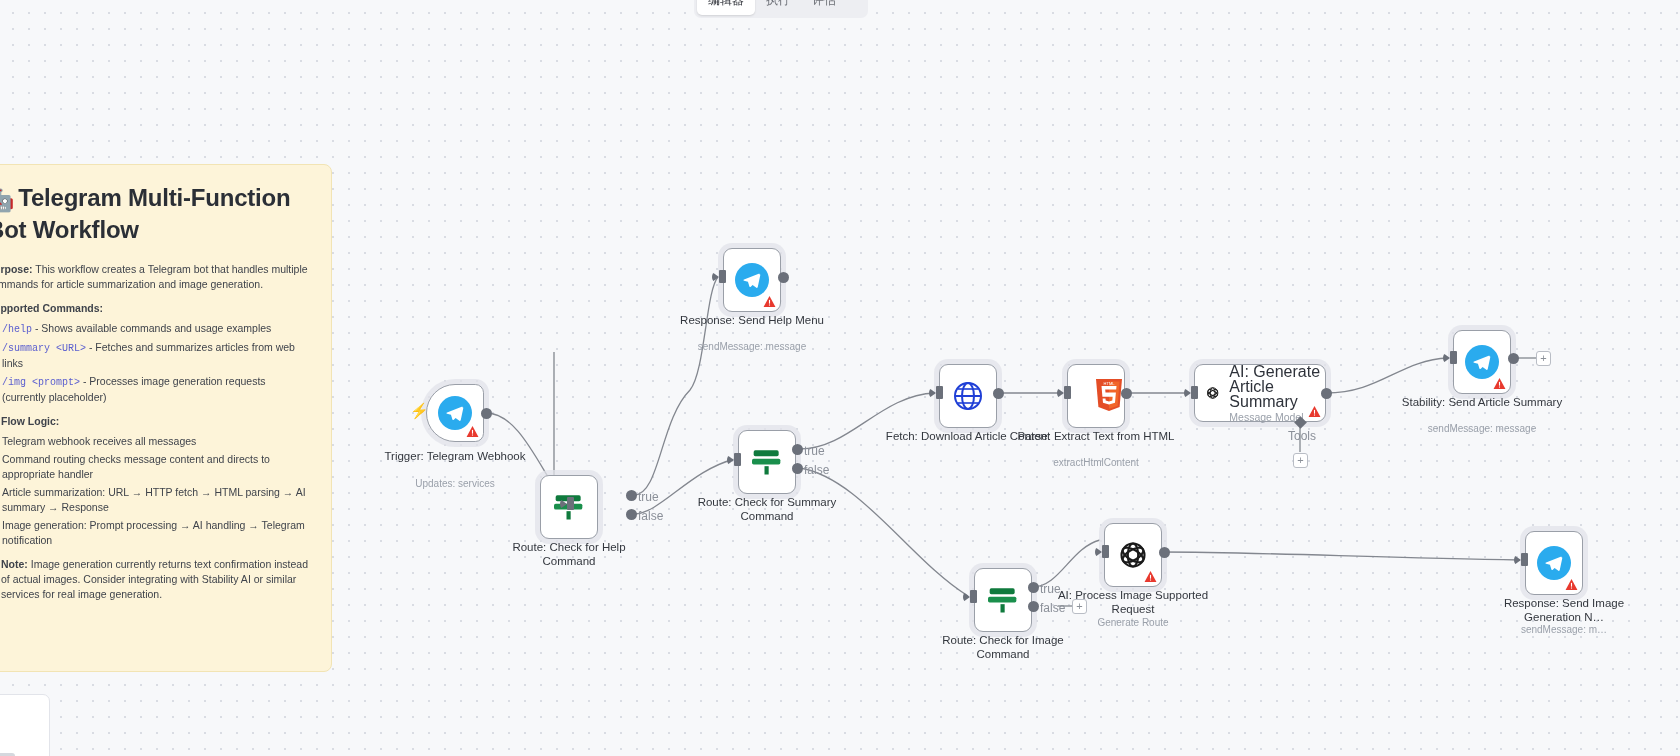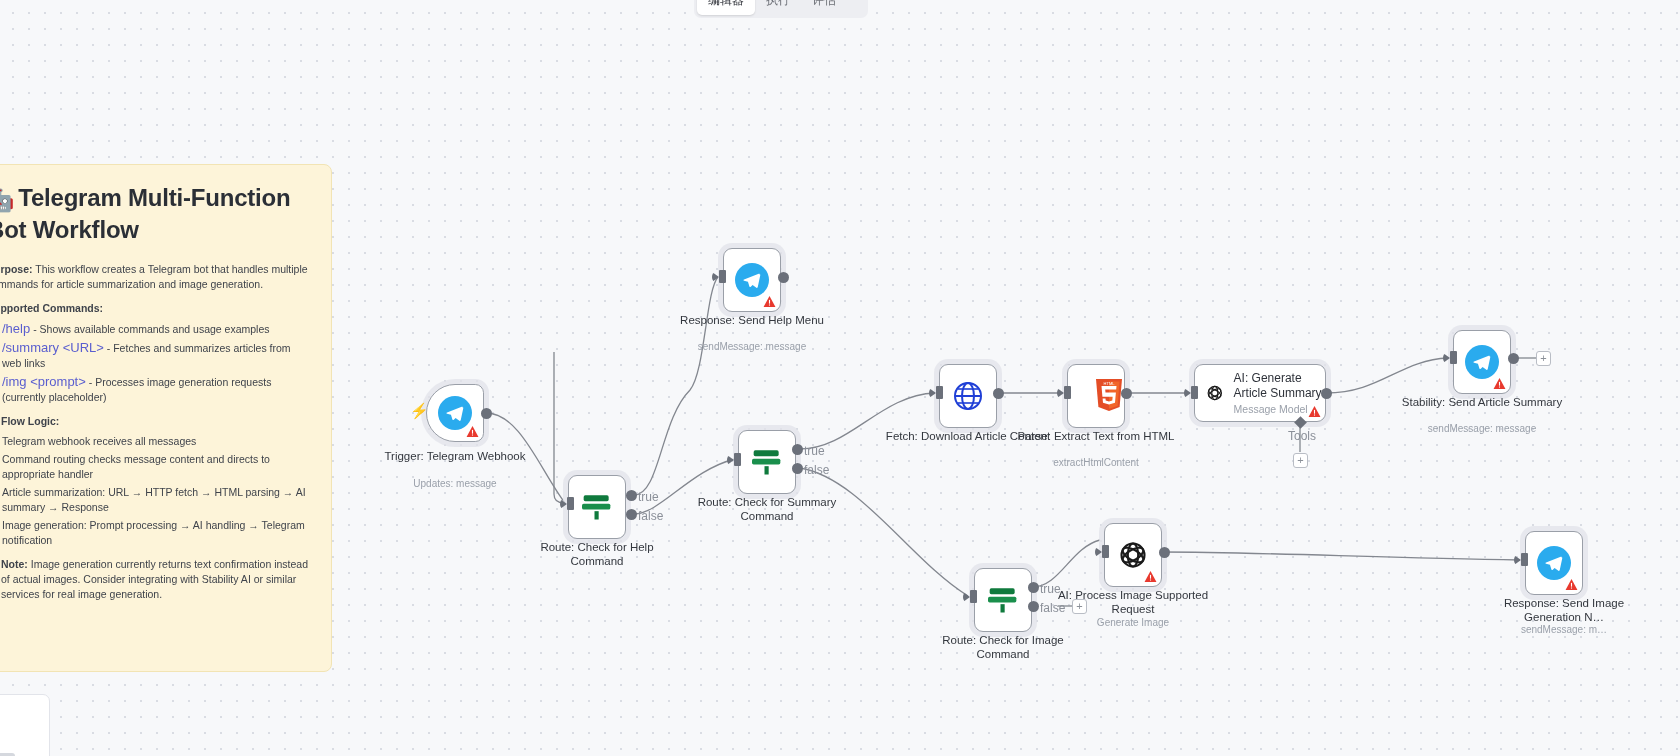--- a/index.html
+++ b/index.html
@@ -70,22 +70,22 @@
   #sticky p, #sticky li {
     font-size: 10.5px;
     line-height: 15px;
     color: #3f434b;
     margin: 0 0 9px 0;
   }
   #sticky b { font-weight: 700; }
   #sticky ul, #sticky ol { margin: 0 0 9px 0; padding-left: 15px; }
   #sticky li { margin-bottom: 3px; }
   #sticky code {
-    font-family: Liberation Sans, sans-serif;
-    font-size: 13px;
+    font-family: Liberation Mono, monospace;
+    font-size: 10px;
     color: #5a5ecf;
   }
   #sticky .sub { font-weight: 700; margin-bottom: 5px; }
   #sticky .indent { padding-left: 14px; }
 
   
   #bl-panel {
     position: absolute;
     left: -14px; bottom: -42px;
     width: 64px; height: 104px;
@@ -141,21 +141,21 @@
     font-size: 10px;
     color: #9aa0aa;
   }
   .node .warn {
     position: absolute;
     right: 4px; bottom: 3px;
     width: 13px; height: 13px;
     z-index: 3;
   }
   .node .inner-label {
-    font-size: 12px;
+    font-size: 16px;
     line-height: 15px;
     color: #2e3views;
     color: #2e323a;
   }
   .node .inner-sub {
     font-size: 10.5px;
     color: #9aa0aa;
     margin-top: 2px;
   }
 
@@ -309,27 +309,27 @@
       <svg viewBox="0 0 24 24">
           <path fill="#fff" d="M21.9 3.3 2.6 10.8c-1 .4-1 1.1 0 1.4l4.9 1.5 1.9 5.8c.2.6.4.8.8.8.4 0 .6-.2.9-.5l2.3-2.2 4.8 3.5c.9.5 1.5.2 1.7-.8l3.1-14.6c.3-1.2-.4-1.8-1.1-1.4z"></path>
         </svg>
     </div>
     <svg class="warn" viewBox="0 0 24 22">
       <path d="M12 1 23 21H1z" fill="#e8392e"></path>
         <rect x="11" y="8" width="2" height="7" fill="#fff"></rect>
         <rect x="11" y="16.5" width="2" height="2" fill="#fff"></rect>
     </svg>
     <div class="caption">Trigger: Telegram Webhook</div>
-    <div class="subcaption" style="top:93px;">Updates: message</div>
+    <div class="subcaption" style="top:93px;">Updates: services</div>
   </div>
   <div class="port" style="left:481px; top:408px;"></div>
 
   <div class="port arrow" style="left:560px; top:499px;"></div>
   <div class="port in" style="left:567px; top:497px;"></div>
-  <div class="node sq" style="left:568px; top:475px;">
+  <div class="node sq" style="left:540px; top:475px;">
     <svg class="switch-ic" viewBox="0 0 40 36">
       <rect x="4" y="4" width="30" height="7" rx="2" fill="#0f7a3d"></rect>
       <rect x="2" y="14" width="34" height="7" rx="2" fill="#1a8f4c"></rect>
       <rect x="17" y="23" width="5" height="10" fill="#0f7a3d"></rect>
     </svg>
     <div class="caption">Route: Check for Help Command</div>
   </div>
   <div class="port" style="left:626px; top:490px;"></div>
   <div class="port-label" style="left:638px; top:490px;">true</div>
   <div class="port" style="left:626px; top:509px;"></div>
@@ -473,21 +473,21 @@
         <ellipse cx="17" cy="17" rx="11.5" ry="5.2" transform="rotate(90 17 17)"></ellipse>
         <ellipse cx="17" cy="17" rx="11.5" ry="5.2" transform="rotate(150 17 17)"></ellipse>
       </g>
     </svg>
     <svg class="warn" viewBox="0 0 24 22">
       <path d="M12 1 23 21H1z" fill="#e8392e"></path>
         <rect x="11" y="8" width="2" height="7" fill="#fff"></rect>
         <rect x="11" y="16.5" width="2" height="2" fill="#fff"></rect>
     </svg>
     <div class="caption">AI: Process Image Supported Request</div>
-    <div class="subcaption" style="top:93px;">Generate Image</div>
+    <div class="subcaption" style="top:93px;">Generate Route</div>
   </div>
   <div class="port" style="left:1159px; top:547px;"></div>
 
   <div class="port arrow" style="left:1514px; top:555px;"></div>
   <div class="port in" style="left:1521px; top:553px;"></div>
   <div class="node sq" style="left:1525px; top:531px;">
     <div class="tg-icon">
       <svg viewBox="0 0 24 24">
           <path fill="#fff" d="M21.9 3.3 2.6 10.8c-1 .4-1 1.1 0 1.4l4.9 1.5 1.9 5.8c.2.6.4.8.8.8.4 0 .6-.2.9-.5l2.3-2.2 4.8 3.5c.9.5 1.5.2 1.7-.8l3.1-14.6c.3-1.2-.4-1.8-1.1-1.4z"></path>
         </svg>

